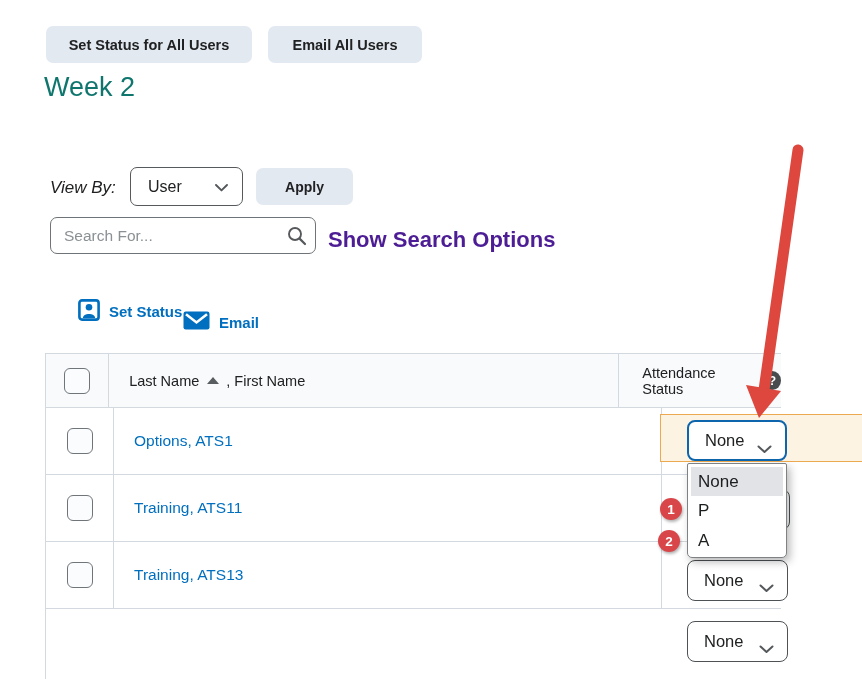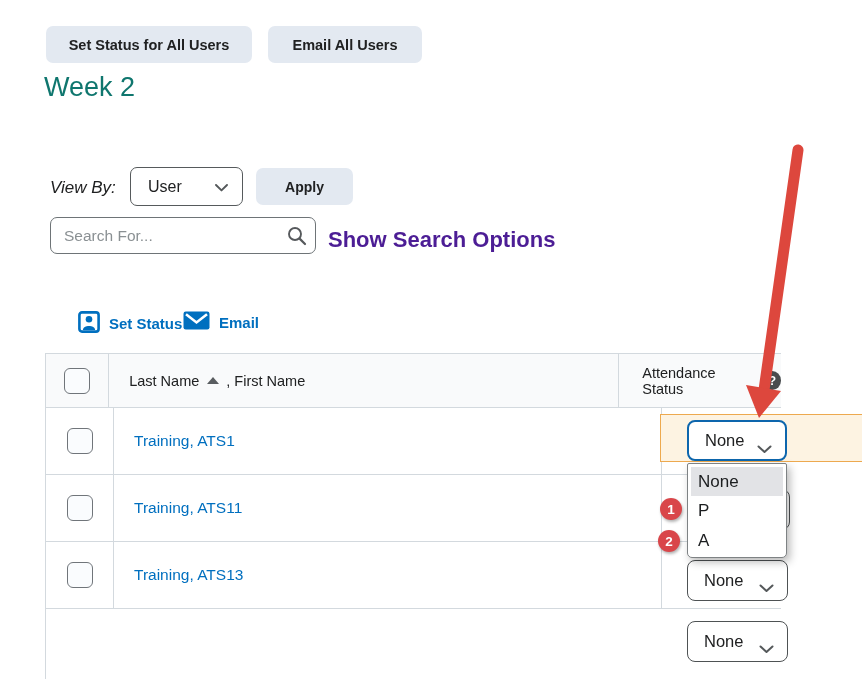--- a/index.html
+++ b/index.html
@@ -35,21 +35,21 @@
   .search-input {
     position:absolute; left:0; top:0; width:228px; height:35px; border:none; outline:none;
     padding:0 0 0 13px; font-family:inherit; font-size:15.5px; color:#202122; background:transparent;
   }
   .search-input::placeholder { color:#8a9093; opacity:1; }
   .search-btn { position:absolute; right:8px; top:8px; width:20px; height:20px; background:none; border:none; cursor:pointer; padding:0; }
   .show-search { position:absolute; left:328px; top:227px; font-size:22px; color:#4c1d95; text-decoration:none; cursor:pointer;font-weight:bold; }
 
   
   .bulk-action { position:absolute; display:flex; align-items:center; gap:9px; color:#006fbf; font-size:15px; font-weight:bold; text-decoration:none; cursor:pointer; }
-  .act-setstatus { left:78px; top:311px; }
+  .act-setstatus { left:78px; top:299px; }
   .act-email { left:183px; top:311px; }
 
   
   .grid {
     position:absolute; left:45px; top:353px; width:736px; height:326px;
     border-top:1px solid #d3d9de; border-left:1px solid #d3d9de;
     display:flex; flex-direction:column;
   }
   .grid-row { display:flex; border-bottom:1px solid #d3d9de; }
   .grid-head { height:54px; background:#f9fafb; }
@@ -164,21 +164,21 @@
         <span class="head-label">Attendance Status</span>
         <span class="help-badge">?</span>
       </div>
     </div>
 
     <div class="grid-row grid-body">
       <div class="cell col-check">
           <div class="checkbox"></div>
         </div>
       <div class="cell col-name">
-          <a class="name-link">Training, ATS1</a>
+          <a class="name-link">Options, ATS1</a>
         </div>
       <div class="cell col-status"></div>
     </div>
     <div class="grid-row grid-body">
       <div class="cell col-check">
           <div class="checkbox"></div>
         </div>
       <div class="cell col-name">
           <a class="name-link">Training, ATS11</a>
         </div>

